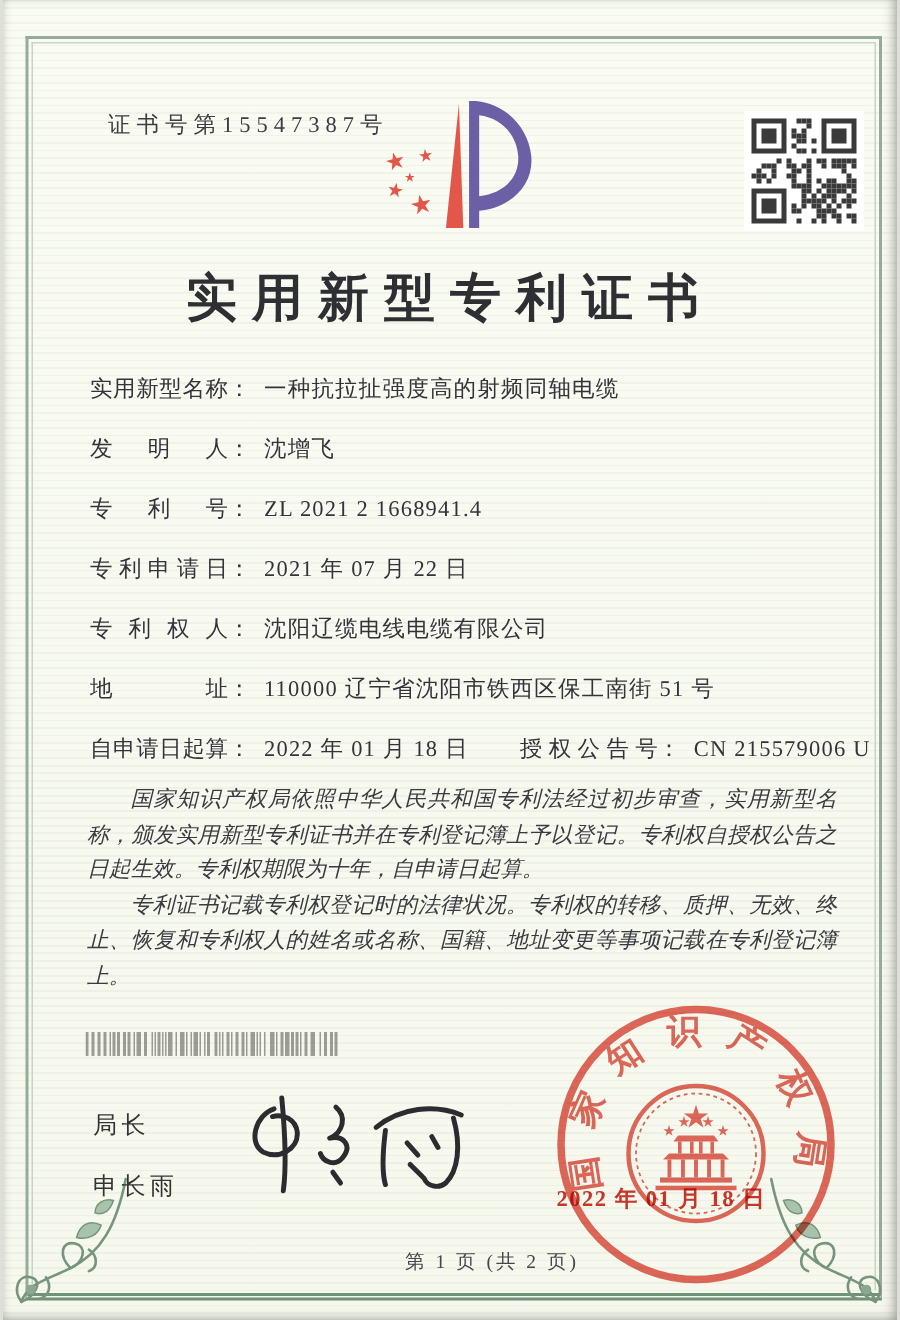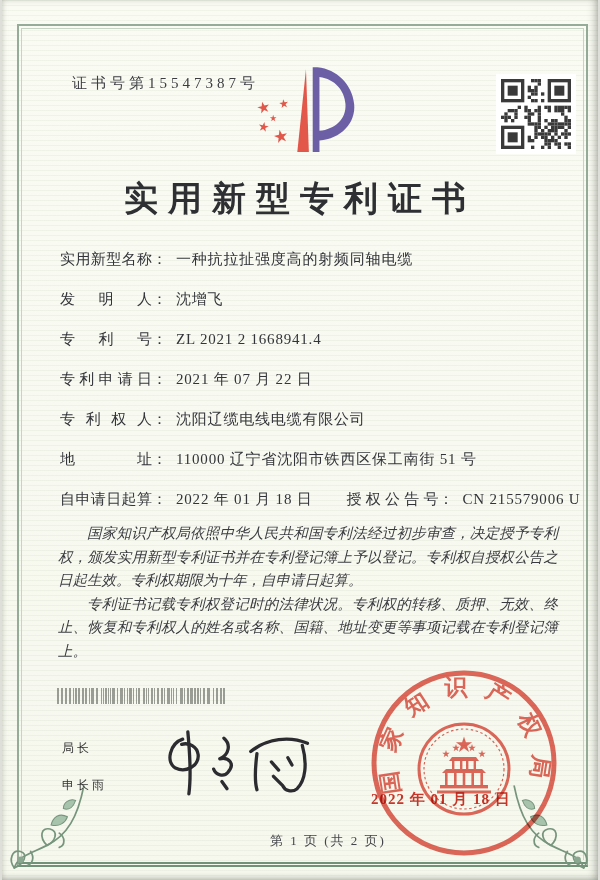--- a/index.html
+++ b/index.html
@@ -32,21 +32,21 @@
   .lbl{display:inline-block;width:92px;text-align:justify;text-align-last:justify;vertical-align:top;}
   .colon{margin-right:9px;}
   .val{letter-spacing:.8px;}
   .pair2{margin-left:34px;}
   
   .bodytext{position:absolute;left:56px;top:522px;width:500px;font-size:14.5px;
     line-height:23.5px;font-style:italic;color:#3a3b40;text-align:justify;}
   .bodytext p{margin:0;text-indent:2em;}
   
   .barcode{position:absolute;left:55px;top:688px;width:172px;height:16px;opacity:.62;}
-  .officer{position:absolute;left:60px;top:740px;font-size:12px;letter-spacing:3px;color:#333;}
+  .officer{position:absolute;left:60px;top:740px;font-size:16px;letter-spacing:3px;color:#333;}
   .officer .name{margin-top:20px;}
   .signature{position:absolute;left:158px;top:724px;width:165px;height:84px;}
   .seal{position:absolute;left:362px;top:663px;width:200px;height:200px;mix-blend-mode:multiply;opacity:.92;}
   .seal-date{position:absolute;left:369px;top:790px;font-size:15px;letter-spacing:1px;
     color:#cf372a;mix-blend-mode:multiply;font-weight:600;}
   .footer{position:absolute;left:0;top:832px;width:100%;text-align:center;
     font-size:13px;letter-spacing:2px;color:#45464b;padding-left:28px;}
 </style>
 </head>
 <body>
@@ -246,21 +246,21 @@
     </div>
     <div class="frow">
       <span class="lbl">地址</span><span class="colon">：</span><span class="val">110000 辽宁省沈阳市铁西区保工南街 51 号</span>
     </div>
     <div class="frow">
       <span class="lbl">自申请日起算</span><span class="colon">：</span><span class="val">2022 年 01 月 18 日</span><span class="pair2"><span class="lbl">授权公告号</span><span class="colon">：</span><span class="val">CN 215579006 U</span></span>
     </div>
   </div>
 
   <div class="bodytext">
-    <p>国家知识产权局依照中华人民共和国专利法经过初步审查，决定授予专利权，颁发实用新型专利证书并在专利登记簿上予以登记。专利权自授权公告之日起生效。专利权期限为十年，自申请日起算。</p>
+    <p>国家知识产权局依照中华人民共和国专利法经过初步审查，实用新型名称，颁发实用新型专利证书并在专利登记簿上予以登记。专利权自授权公告之日起生效。专利权期限为十年，自申请日起算。</p>
     <p>专利证书记载专利权登记时的法律状况。专利权的转移、质押、无效、终止、恢复和专利权人的姓名或名称、国籍、地址变更等事项记载在专利登记簿上。</p>
   </div>
 
   <svg id="barcode" class="barcode" viewBox="0 0 172 16" preserveAspectRatio="none">
       <rect x="0" y="0" width="2" height="16" fill="#63665f"></rect>
       <rect x="4" y="0" width="2" height="16" fill="#63665f"></rect>
       <rect x="8" y="0" width="2" height="16" fill="#63665f"></rect>
       <rect x="12" y="0" width="2" height="16" fill="#63665f"></rect>
       <rect x="16" y="0" width="1" height="16" fill="#63665f"></rect>
       <rect x="18" y="0" width="2" height="16" fill="#63665f"></rect>

